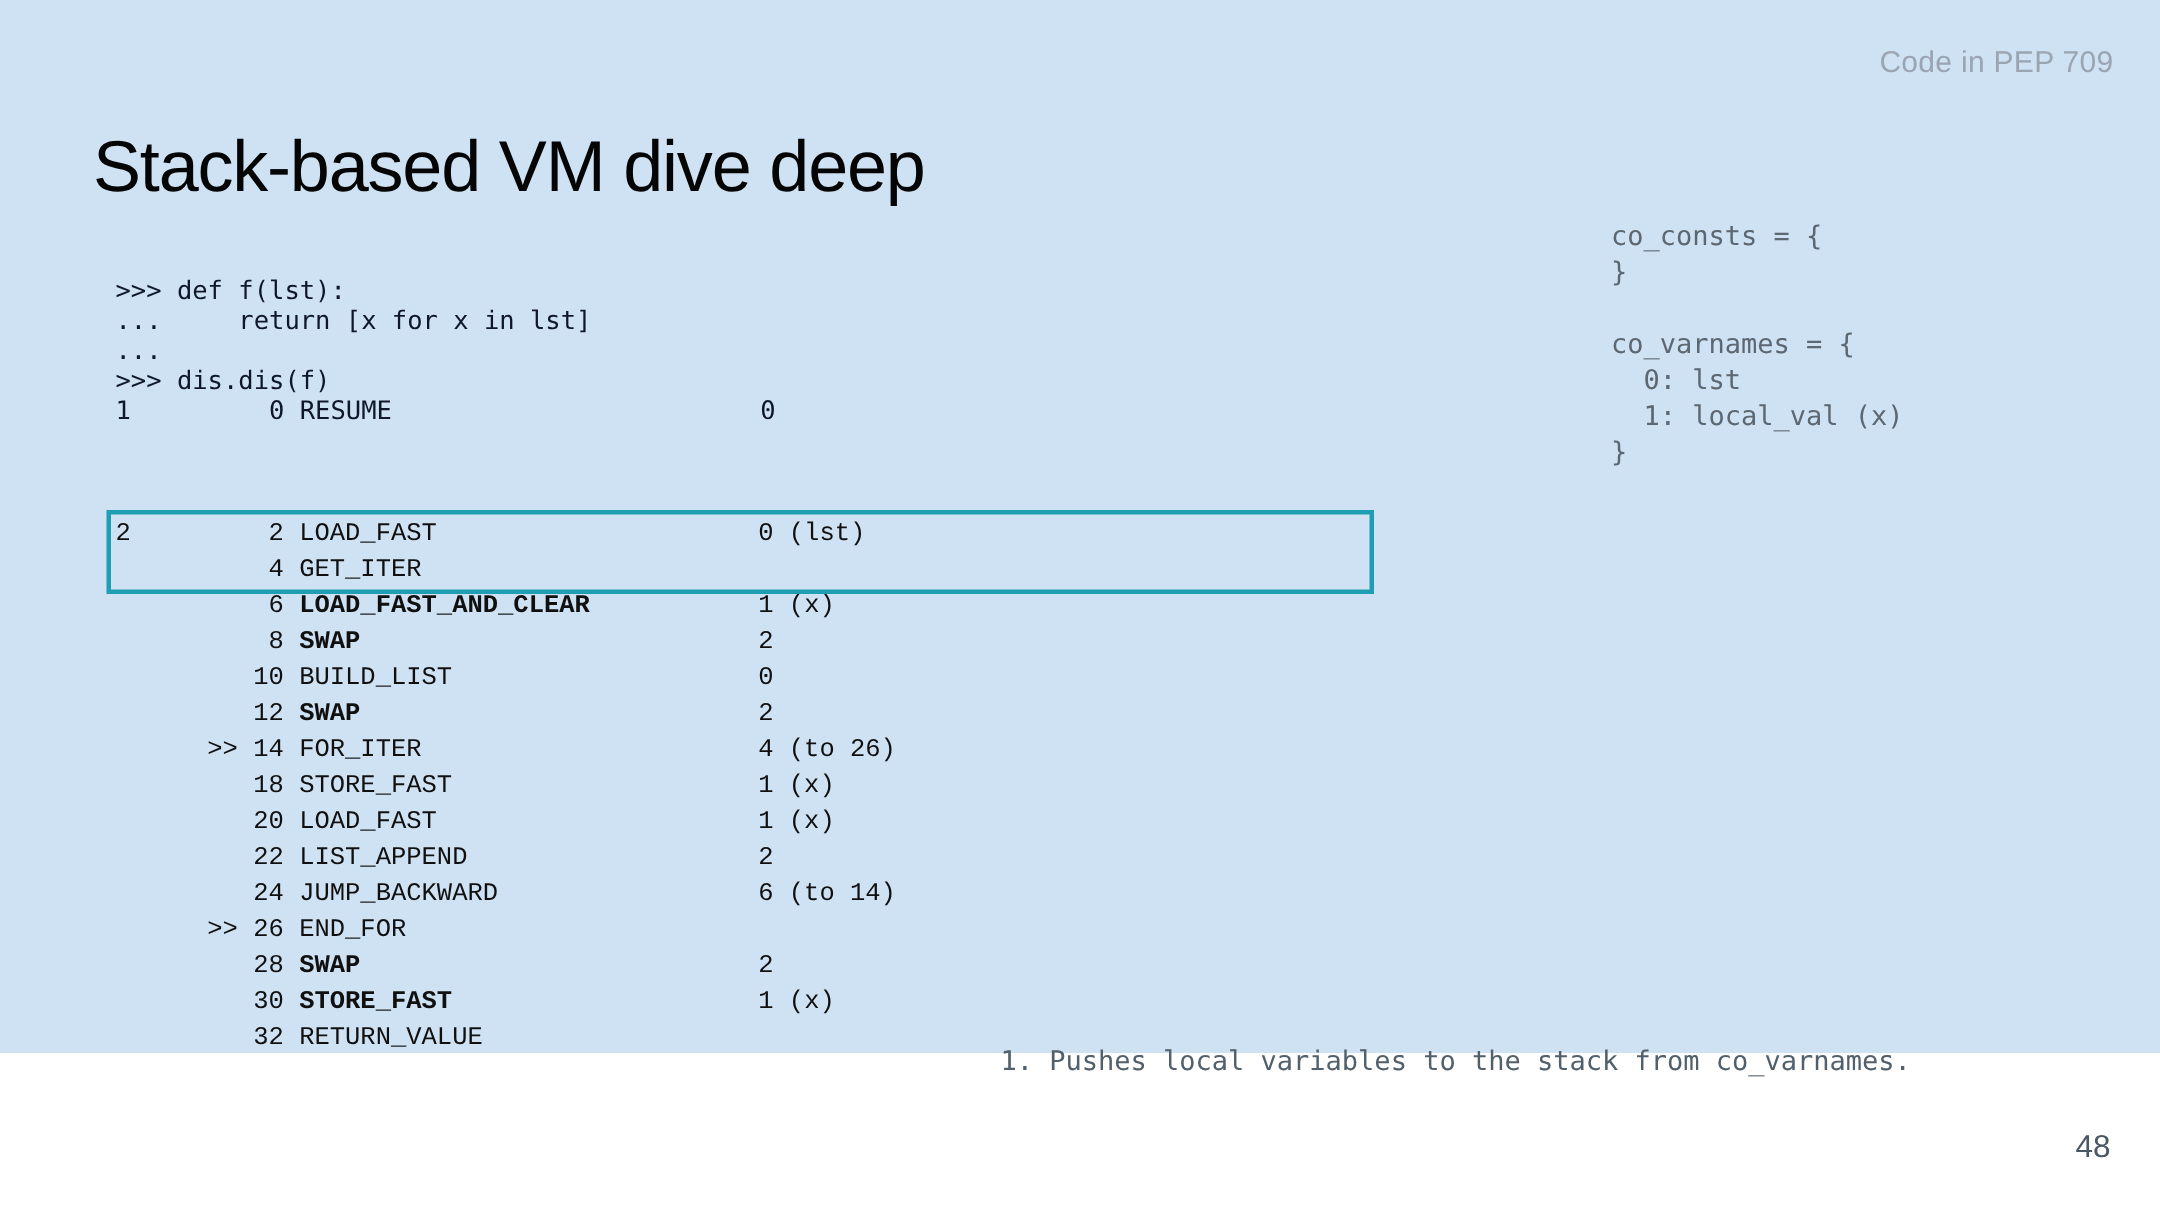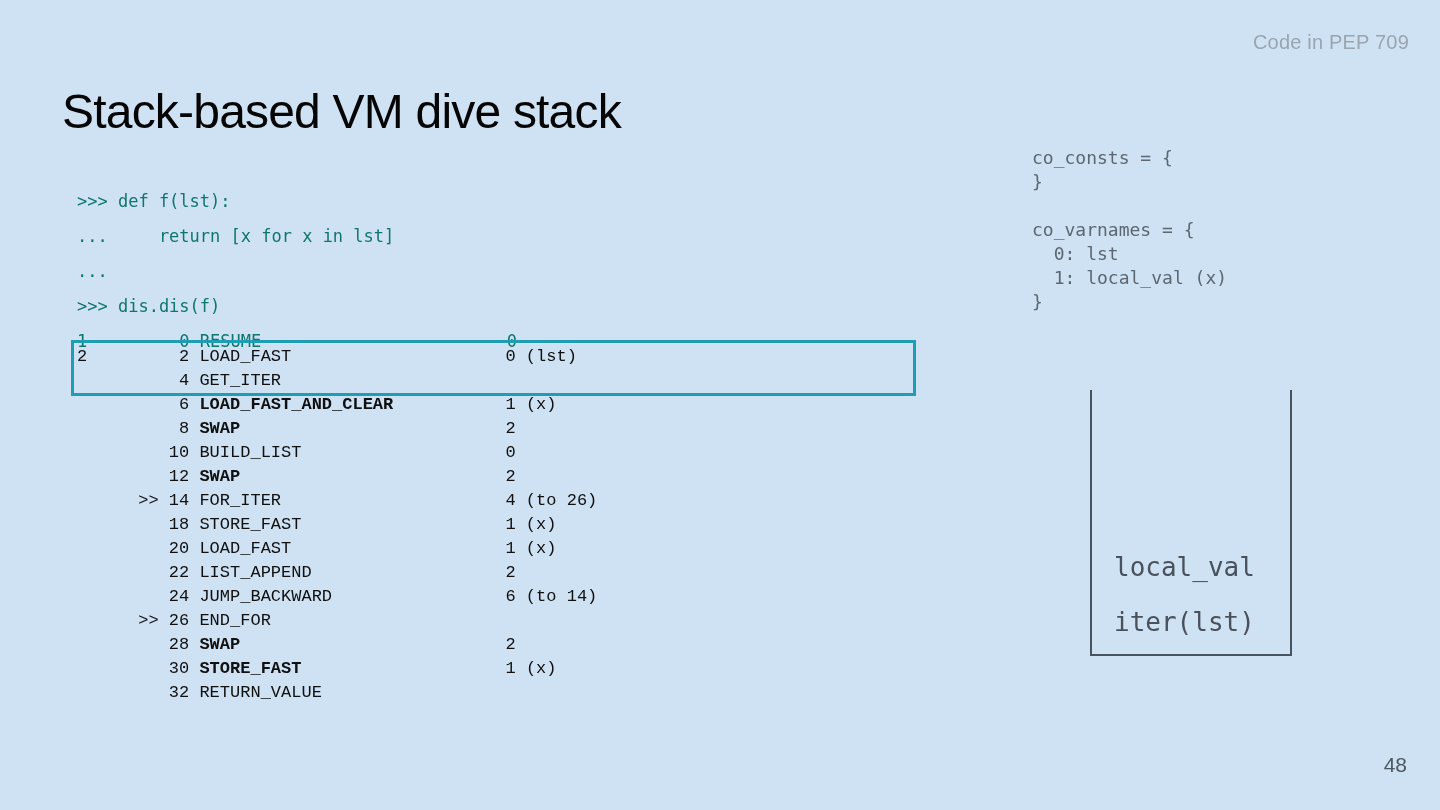--- a/index.html
+++ b/index.html
@@ -1,19 +1,19 @@
 <!DOCTYPE html>
 <html><head>
 <meta charset="utf-8">
 <style>
   * { margin: 0; padding: 0; box-sizing: border-box; }
   html, body { width: 1440px; height: 810px; overflow: hidden; }
   .slide {
     position: relative;
-    width: 1440px; height: 810px;
+    width: 1440px; height: 702px;
     background: #cfe2f3;
     font-family: "Liberation Sans", sans-serif;
   }
   .header-note {
     position: absolute;
     top: 31px; right: 31px;
     font-size: 20px;
     color: #9aa5b1;
     letter-spacing: 0.2px;
   }
@@ -24,42 +24,42 @@
     line-height: 48px;
     font-weight: 400;
     letter-spacing: -0.8px;
     color: #050505;
   }
   .mono { font-family: "DejaVu Sans Mono", "Liberation Mono", monospace; white-space: pre; }
   .repl-code {
     position: absolute;
     left: 77px; top: 184px;
     font-size: 17px;
-    line-height: 35px;
-    color: #0f766e;
+    line-height: 20px;
+    color: #0f172a;
   }
   .dis-code {
     position: absolute;
     left: 77px; top: 345px;
     font-size: 17px;
     line-height: 24px;
     color: #101010;
     font-family: Liberation Mono, monospace;
   }
   .dis-code .b { font-weight: 700; text-align: right; }
   .highlight-box {
     position: absolute;
     left: 71px; top: 340px;
     width: 845px; height: 56px;
     border: 3px solid #1f9db3;
     background: transparent;
   }
   .co-code {
     position: absolute;
-    left: 1032px; top: 146px;
+    left: 1074px; top: 146px;
     font-size: 18px;
     line-height: 24px;
     color: #5c6771;
   }
   .stack-box {
     position: absolute;
     left: 1090px; top: 390px;
     width: 202px; height: 266px;
     border-left: 2px solid #49545e;
     border-right: 2px solid #49545e;
@@ -87,41 +87,38 @@
     text-align: right;
   }
 </style>
 </head>
 <body>
 
 <div class="slide">
 
   <div class="header-note">Code in PEP 709</div>
 
-  <h1 class="title">Stack-based VM dive stack</h1>
+  <h1 class="title">Stack-based VM dive deep</h1>
 
   <pre class="repl-code mono" id="repl">&gt;&gt;&gt; def f(lst):
 ...     return [x for x in lst]
 ...
 &gt;&gt;&gt; dis.dis(f)
 1         0 RESUME                        0</pre>
 
   <div class="dis-code mono" id="dis"><div><span>2         2 LOAD_FAST                     0 (lst)</span></div><div><span>          4 GET_ITER</span></div><div><span>          6 </span><span class="b">LOAD_FAST_AND_CLEAR</span><span>           1 (x)</span></div><div><span>          8 </span><span class="b">SWAP</span><span>                          2</span></div><div><span>         10 BUILD_LIST                    0</span></div><div><span>         12 </span><span class="b">SWAP</span><span>                          2</span></div><div><span>      &gt;&gt; 14 FOR_ITER                      4 (to 26)</span></div><div><span>         18 STORE_FAST                    1 (x)</span></div><div><span>         20 LOAD_FAST                     1 (x)</span></div><div><span>         22 LIST_APPEND                   2</span></div><div><span>         24 JUMP_BACKWARD                 6 (to 14)</span></div><div><span>      &gt;&gt; 26 END_FOR</span></div><div><span>         28 </span><span class="b">SWAP</span><span>                          2</span></div><div><span>         30 </span><span class="b">STORE_FAST</span><span>                    1 (x)</span></div><div><span>         32 RETURN_VALUE</span></div></div>
 
   <div class="highlight-box"></div>
 
   <pre class="co-code mono" id="co">co_consts = {
 }
 
 co_varnames = {
   0: lst
   1: local_val (x)
 }</pre>
 
-  <div class="stack-box">
-    <div class="stack-item stack-item-0 mono">local_val</div>
-    <div class="stack-item stack-item-1 mono">iter(lst)</div>
-  </div>
 
+  <div class="caption mono">1. Pushes local variables to the stack from co_varnames.</div>
 
   <div class="page-number">48</div>
 
 </div>
 
 </body></html>

